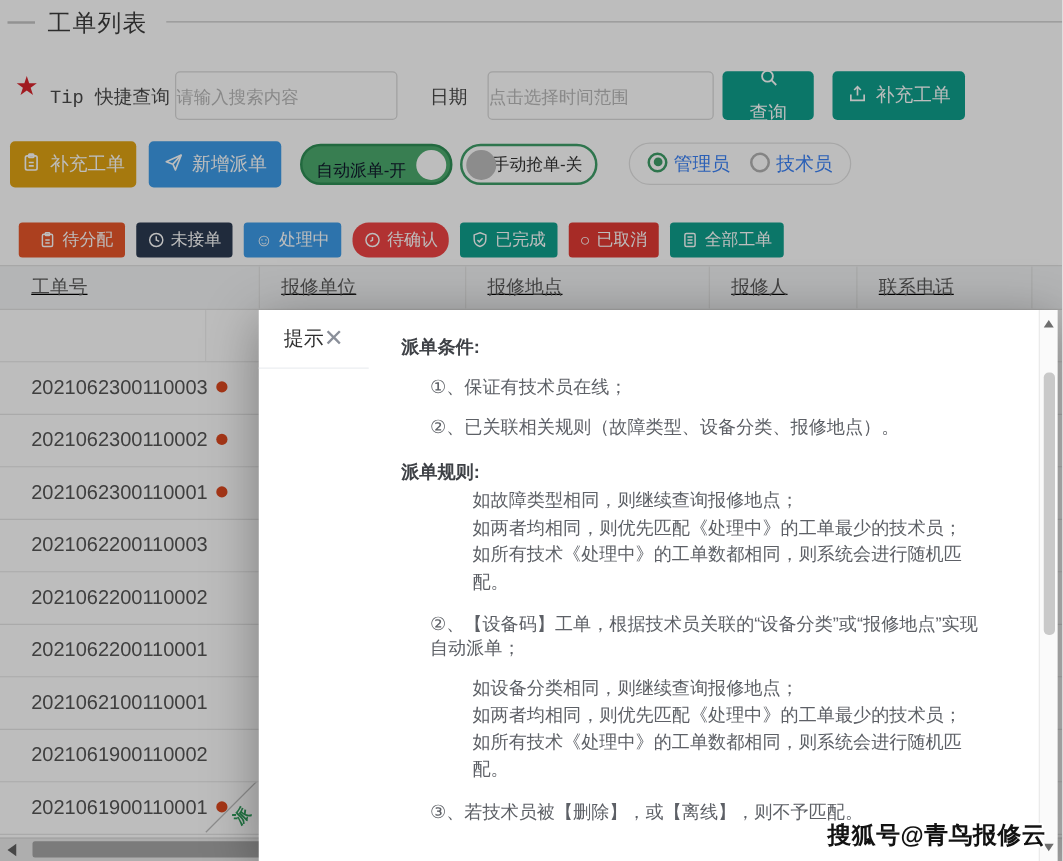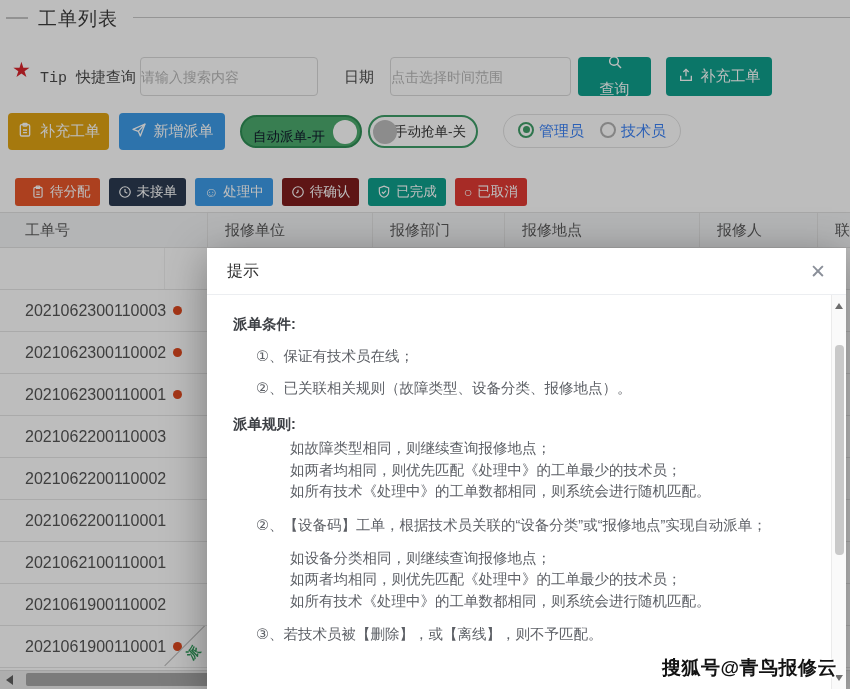--- a/index.html
+++ b/index.html
@@ -42,41 +42,41 @@
   .rdot.sel::after{content:"";position:absolute;inset:2.5px;border-radius:50%;background:#3f9e68;}
 
   
   .tabs{position:absolute;left:15px;top:178px;display:flex;gap:9px;}
   .tab{height:28px;border:none;border-radius:3px;color:#fff;font-size:13.5px;display:inline-flex;align-items:center;gap:5px;padding:0 9px;cursor:pointer;white-space:nowrap;}
   .tab .ic{display:inline-flex;align-items:center;}
   .tab svg{width:14px;height:14px;}
   .uni{font-size:14px;line-height:1;}
 
   
-  .thead{position:absolute;left:0;top:212px;width:850px;height:36px;background:#f3f4f6;border-top:1px solid #e2e2e2;border-bottom:1px solid #e2e2e2;display:flex;overflow:hidden;}
+  .thead{position:absolute;left:0;top:212px;width:850px;height:36px;background:#f3f4f6;border-top:1px solid #e2e2e2;border-bottom:1px solid #e2e2e2;display:flex;overflow:hidden;text-decoration:underline;}
   .th{line-height:34px;padding-left:17px;font-size:15px;color:#5c5c5c;border-right:1px solid #e4e4e4;flex-shrink:0;white-space:nowrap;}
   .tbody{position:absolute;left:0;top:248px;width:850px;}
   .tr{height:42px;display:flex;border-bottom:1px solid #e6e6e6;background:#fff;}
   .td0{width:208px;padding-left:25px;line-height:41px;font-size:16px;color:#555;border-right:1px solid #eaeaea;position:relative;flex-shrink:0;}
   .tdx{border-right:1px solid #f0f0f0;flex-shrink:0;}
   .dot{display:inline-block;width:9px;height:9px;border-radius:50%;background:#df4a1f;margin-left:7px;vertical-align:1px;}
   .ribbon{position:absolute;right:0;top:0;width:48px;height:42px;overflow:hidden;}
   .ribbon-line{position:absolute;right:-14px;top:16px;width:66px;height:1px;background:#bdbdbd;transform:rotate(-45deg);display:block;}
   .ribbon-text{position:absolute;right:7px;top:6px;transform:rotate(-45deg);color:#2f9d5c;font-size:13px;font-weight:700;}
 
   
   .hscroll{position:absolute;left:0;top:670px;width:850px;height:19px;background:#ebebeb;border-top:1px solid #dcdcdc;}
   .harrow{position:absolute;left:6px;top:4px;width:0;height:0;border-top:5px solid transparent;border-bottom:5px solid transparent;border-right:7px solid #606060;}
   .hthumb{position:absolute;left:26px;top:2px;width:808px;height:13px;background:#a6a6a6;border-radius:2px;}
 
   
   .dim{position:absolute;inset:0;background:rgba(0,0,0,0.26);z-index:10;pointer-events:none;}
 
   
-  .modal{position:absolute;left:207px;top:248px;width:639px;height:441px;background:#fff;z-index:20;box-shadow:0 8px 40px rgba(0,0,0,0.35);display:flex;flex-direction:column;}
+  .modal{position:absolute;left:207px;top:248px;width:639px;height:441px;background:#fff;z-index:20;box-shadow:0 8px 40px rgba(0,0,0,0.35);display:flex;}
   .modal-head{height:47px;flex-shrink:0;display:flex;align-items:center;justify-content:space-between;padding:0 20px;border-bottom:1px solid #eceef1;}
   .modal-title{font-size:16px;color:#2f2f2f;}
   .modal-close{font-size:19px;color:#8a8f99;cursor:pointer;background:none;border:none;line-height:1;}
   .modal-body{flex:1;position:relative;padding:20px 56px 0 26px;font-size:14.5px;color:#5d6066;overflow:hidden;}
   .m-h{font-weight:700;color:#3e4146;margin:17px 0 4px;}
   .m-h:first-child{margin-top:0;}
   .m-i{margin:13px 0 13px 23px;}
   .m-s{margin-left:57px;line-height:21.5px;}
   .vscroll{position:absolute;right:0;top:0;bottom:0;width:15px;background:#fafafa;border-left:1px solid #ebebeb;}
   .va{position:absolute;left:2.5px;width:0;height:0;border-left:4.5px solid transparent;border-right:4.5px solid transparent;}
@@ -181,21 +181,21 @@
           </svg>
         </span>
         <span>未接单</span>
       </button>
       <button class="tab" style="background: rgb(61, 156, 232);">
         <span class="ic">
           <span class="uni">☺</span>
         </span>
         <span>处理中</span>
       </button>
-      <button class="tab" style="background: #7f1d1d;">
+      <button class="tab" style="background: #ef4444; border-radius: 13px;">
         <span class="ic">
           <svg viewBox="0 0 24 24">
             <circle cx="12" cy="12" r="9" fill="none" stroke="currentColor" stroke-width="2"></circle>
             <path d="M12 8v4l-3 2" fill="none" stroke="currentColor" stroke-width="2"></path>
           </svg>
         </span>
         <span>待确认</span>
       </button>
       <button class="tab" style="background: rgb(15, 160, 141);">
         <span class="ic">
@@ -204,27 +204,35 @@
             <path d="M8.5 12l2.5 2.5 4.5-5" fill="none" stroke="currentColor" stroke-width="2"></path>
           </svg>
         </span>
         <span>已完成</span>
       </button>
       <button class="tab" style="background: rgb(226, 59, 52);">
         <span class="ic">
           <span class="uni">○</span>
         </span>
         <span>已取消</span>
+      </button>
+      <button class="tab" style="background: rgb(15, 160, 141);">
+        <span class="ic">
+          <svg viewBox="0 0 24 24">
+            <rect x="5" y="3" width="14" height="18" rx="2" fill="none" stroke="currentColor" stroke-width="2"></rect>
+            <path d="M8.5 8h7M8.5 12h7M8.5 16h7" stroke="currentColor" stroke-width="2" fill="none"></path>
+          </svg>
+        </span>
+        <span>全部工单</span>
       </button>
     </div>
 
   <div class="thead">
       <div class="th" style="width: 208px; padding-left: 25px;">工单号</div>
       <div class="th" style="width: 165px;">报修单位</div>
-      <div class="th" style="width: 132px;">报修部门</div>
       <div class="th" style="width: 195px;">报修地点</div>
       <div class="th" style="width: 118px;">报修人</div>
       <div class="th" style="width: 140px;">联系电话</div>
     </div>
   <div class="tbody">
       <div class="tr">
         <div class="tdx" style="width: 165px;"></div>
         <div class="tdx" style="width: 132px;"></div>
         <div class="tdx" style="width: 195px;"></div>
         <div class="tdx" style="width: 118px;"></div>

